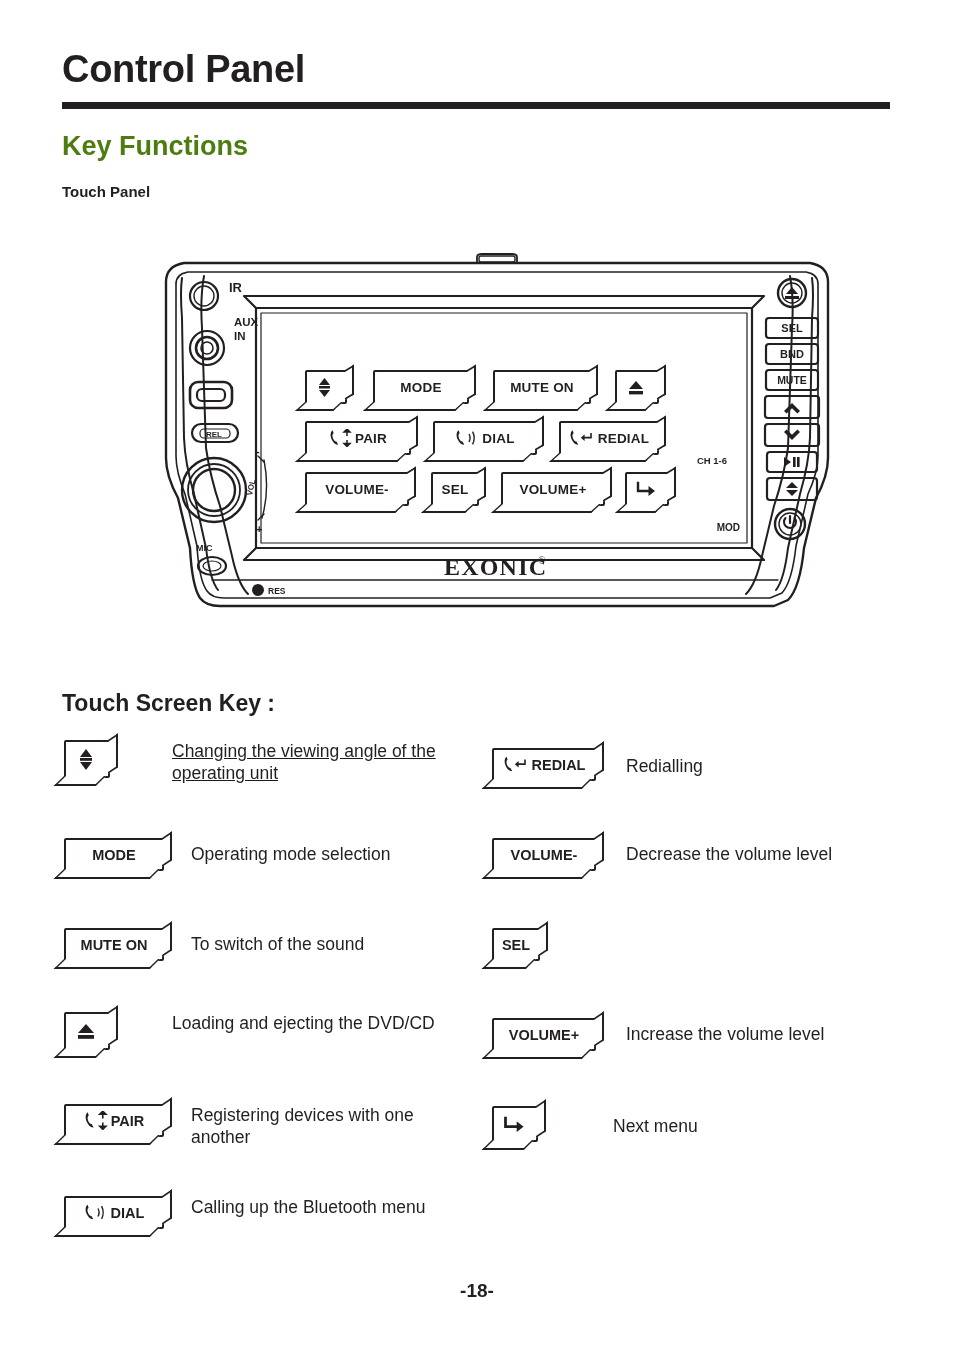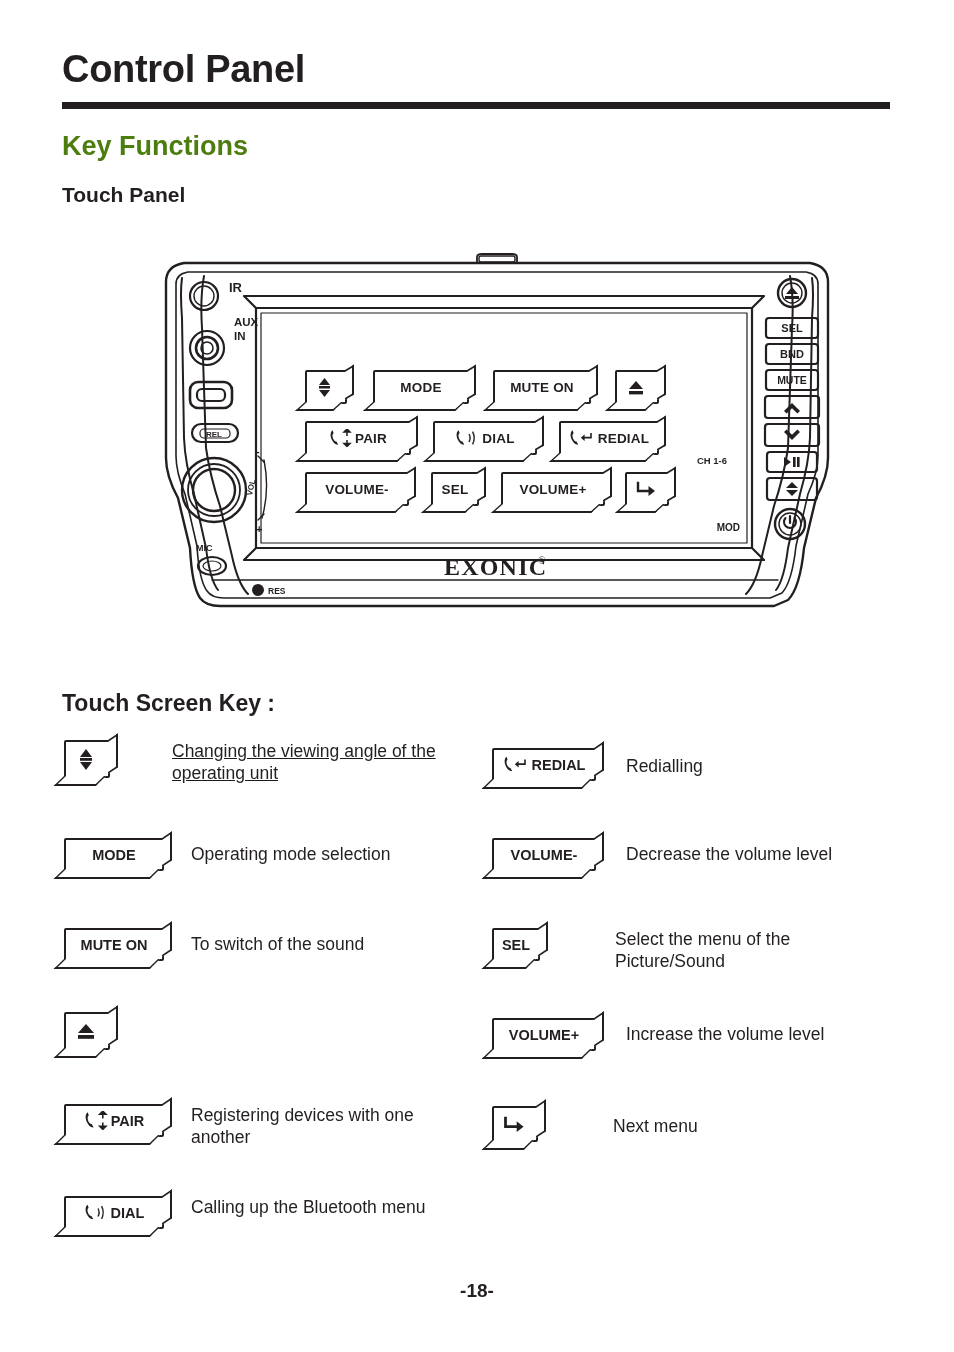--- a/index.html
+++ b/index.html
@@ -39,21 +39,21 @@
     left: 62px;
     top: 131px;
     font-size: 27px;
     font-weight: bold;
     color: #4d7c0f;
   }
   .h3 {
     position: absolute;
     left: 62px;
     top: 183px;
-    font-size: 21px;
+    font-size: 15px;
     font-weight: bold;
     color: #231f20;
   }
   .h3b {
     position: absolute;
     left: 62px;
     top: 690px;
     font-size: 23px;
     font-weight: bold;
     color: #231f20;
@@ -426,20 +426,21 @@
 
 <div class="legend-row" style="left:64px; top:1012px; width:420px;">
   <div class="legend-key" style="width:46px; height:38px;">
     <span class="ic">
       <svg width="22" height="19" viewBox="0 0 22 19">
           <polygon points="11,2 19,11 3,11" fill="#231f20"></polygon>
           <rect x="3" y="13" width="16" height="3.8" fill="#231f20"></rect>
         </svg>
     </span>
   </div>
+  <div class="legend-desc" style="margin-left:62px; width:280px;">Loading and ejecting the DVD/CD</div>
 </div>
 
 <div class="legend-row" style="left:64px; top:1104px; width:420px;">
   <div class="legend-key" style="width:100px; height:33px;">
     <span class="ic">
       <svg width="24" height="19" viewBox="0 0 23 18">
         <path d="M3.6 1.2 C1.4 2.6 1 6.6 2.6 10.2 C4.2 13.8 7 16.2 9.2 15.6 L7.4 12.4 C6 12.6 4.6 11 3.9 9 C3.2 7 3.4 5 4.6 4.3 Z" fill="#231f20"></path>
         <path d="M15 3 l3 -3 l3 3 z M18 0.6 v6.5" stroke="#231f20" stroke-width="1.5" fill="#231f20"></path>
         <path d="M15 14.5 l3 3 l3 -3 z M18 17.4 v-6.5" stroke="#231f20" stroke-width="1.5" fill="#231f20"></path>
       </svg>
@@ -481,21 +482,20 @@
   <div class="legend-key" style="width:104px; height:33px;">
     <span class="lbl">VOLUME-</span>
   </div>
   <div class="legend-desc" style="margin-left:30px; width:290px; padding-top:5px;">Decrease the volume level</div>
 </div>
 
 <div class="legend-row" style="left:492px; top:928px; width:430px;">
   <div class="legend-key" style="width:48px; height:33px;">
     <span class="lbl">SEL</span>
   </div>
-  <div class="legend-desc" style="margin-left:75px; width:270px;">Select the menu of the Picture/Sound</div>
 </div>
 
 <div class="legend-row" style="left:492px; top:1018px; width:430px;">
   <div class="legend-key" style="width:104px; height:33px;">
     <span class="lbl">VOLUME+</span>
   </div>
   <div class="legend-desc" style="margin-left:30px; width:290px; padding-top:5px;">Increase the volume level</div>
 </div>
 
 <div class="legend-row" style="left:492px; top:1106px; width:430px;align-items:center;">

